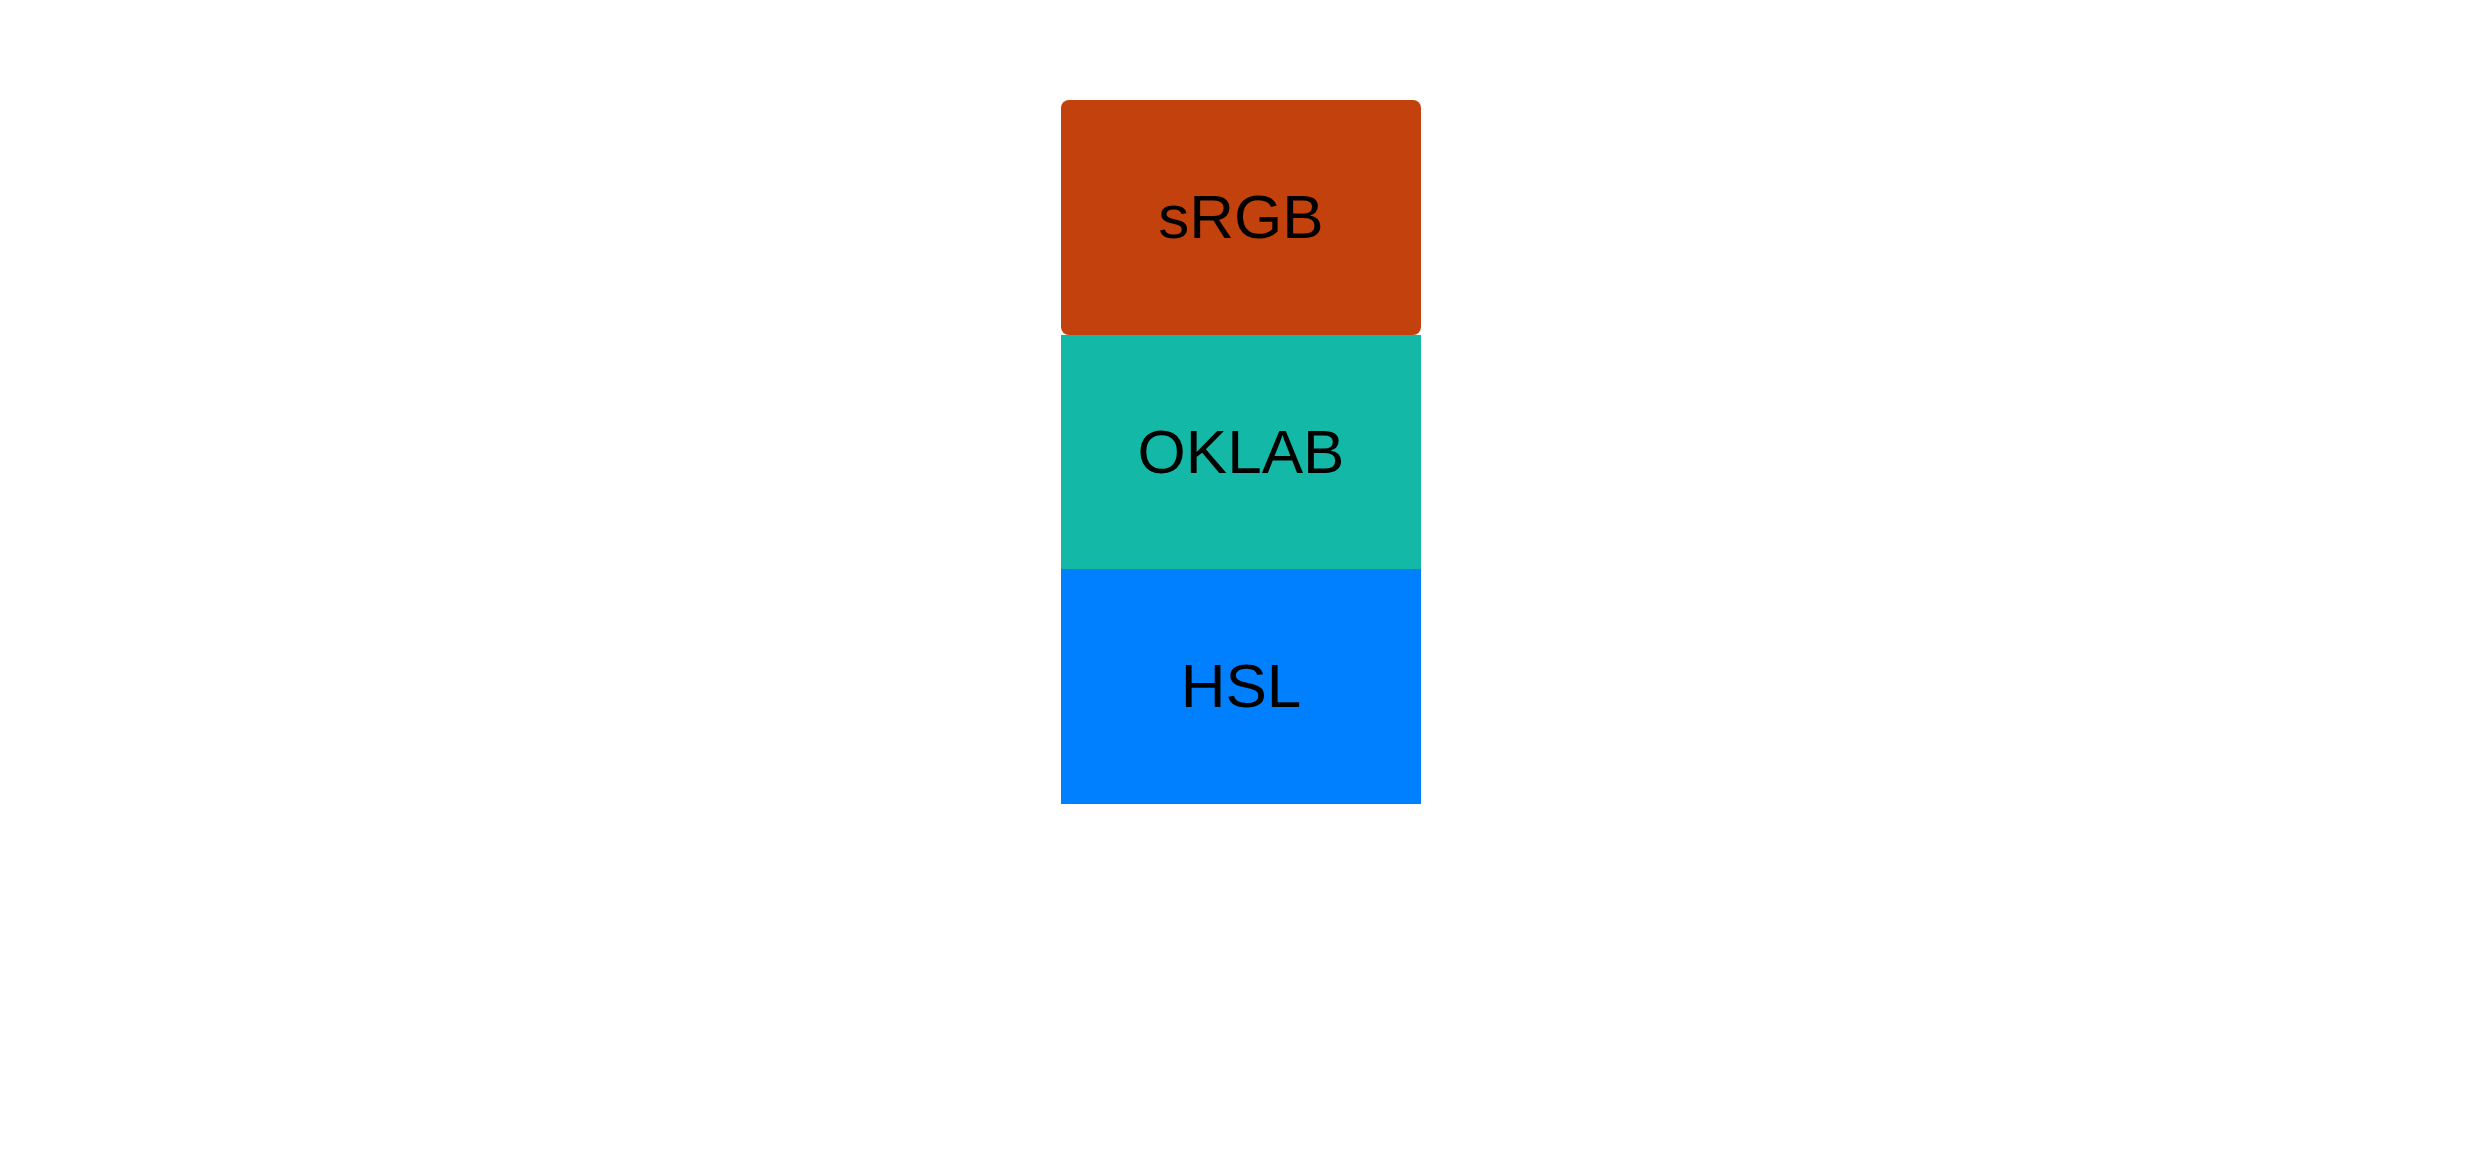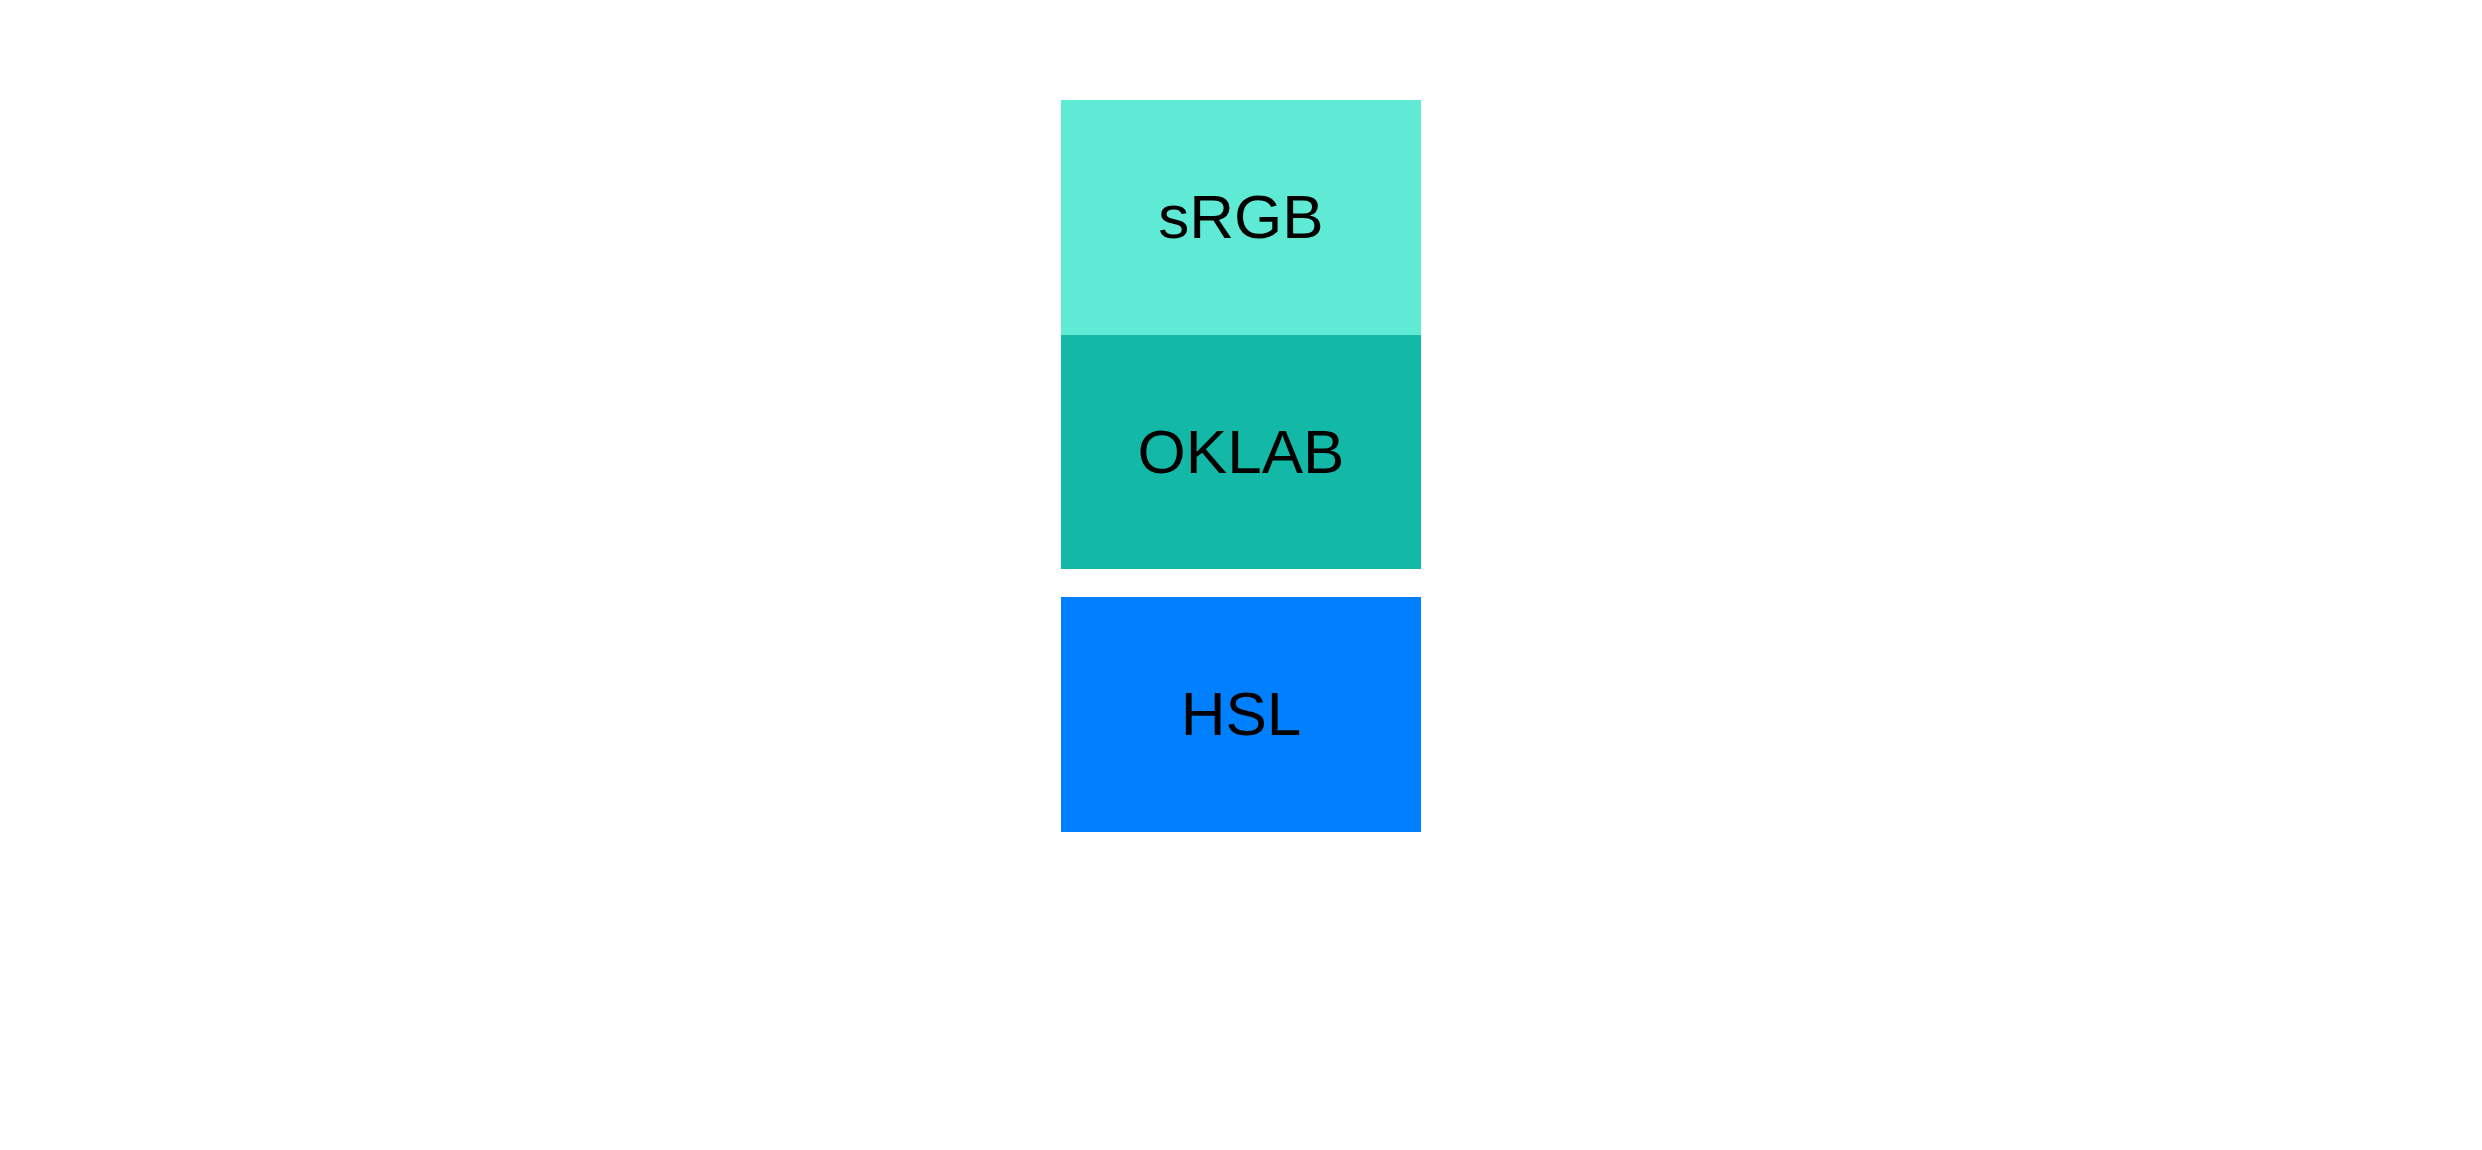--- a/index.html
+++ b/index.html
@@ -37,26 +37,26 @@
     font-weight: 400;
     letter-spacing: 0;
     user-select: none;
   }
 </style>
 </head>
 <body style="background-color: rgb(255, 255, 255);">
 
 <div class="swatch-stack">
 
-  <div class="swatch" style="background-color: #5eead4;">
+  <div class="swatch" style="background-color: #c2410c; border-radius: 8px;">
     <span class="swatch-label">sRGB</span>
   </div>
 
   <div class="swatch" style="background-color: #14b8a6;">
     <span class="swatch-label">OKLAB</span>
   </div>
 
-  <div class="swatch" style="background-color: rgb(0, 128, 255); margin-top: 28px;">
+  <div class="swatch" style="background-color: rgb(0, 128, 255);">
     <span class="swatch-label">HSL</span>
   </div>
 
 
 </div>
 
 </body></html>

